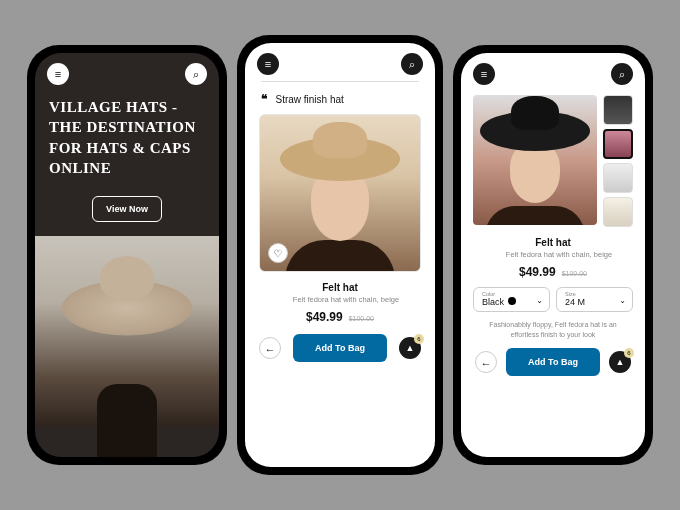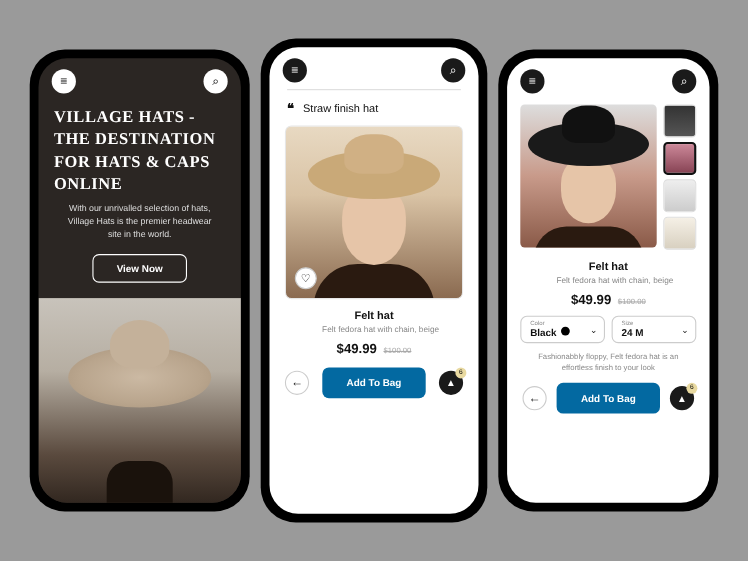--- a/index.html
+++ b/index.html
@@ -57,21 +57,21 @@
   }
   .hero-sub {
     font-size: 8px;
     text-align: center;
     padding: 0 20px;
     line-height: 1.45;
     color: #ddd;
   }
   .view-btn {
     margin: 12px auto 0;
-    width: 86px;
+    width: 70px;
     padding: 7px 0;
     border: 1px solid #fff;
     border-radius: 6px;
     text-align: center;
     font-size: 9px;
     font-weight: 600;
   }
   .hero-img {
     margin-top: 14px;
     width: 100%;
@@ -300,21 +300,21 @@
     border-radius: 6px;
     padding: 3px 8px 4px;
     position: relative;
   }
   .sel-label {
     font-size: 5.5px;
     color: #888;
   }
   .sel-val {
     font-size: 9px;
-    font-weight: 700;
+    font-weight: 400;
     display: flex;
     gap: 4px;
   }
   .swatch {
     width: 8px; height: 8px;
     border-radius: 50%;
     background: #000;
   }
   .chev {
     position: absolute;
@@ -337,21 +337,20 @@
   <div class="screen dark">
     <div class="topbar">
       <div class="circle-btn light">
         <span>≡</span>
       </div>
       <div class="circle-btn light">
         <span>⌕</span>
       </div>
     </div>
     <div class="hero-title">VILLAGE HATS - THE DESTINATION FOR HATS &amp; CAPS ONLINE</div>
-    <div class="hero-sub">With our unrivalled selection of hats, Village Hats is the premier headwear site in the world.</div>
     <div class="view-btn">View Now</div>
     <div class="hero-img">
       <div class="hero-hair"></div>
       <div class="hero-hat"></div>
       <div class="hero-crown"></div>
     </div>
   </div>
 </div>
 
 <div class="phone tall">

